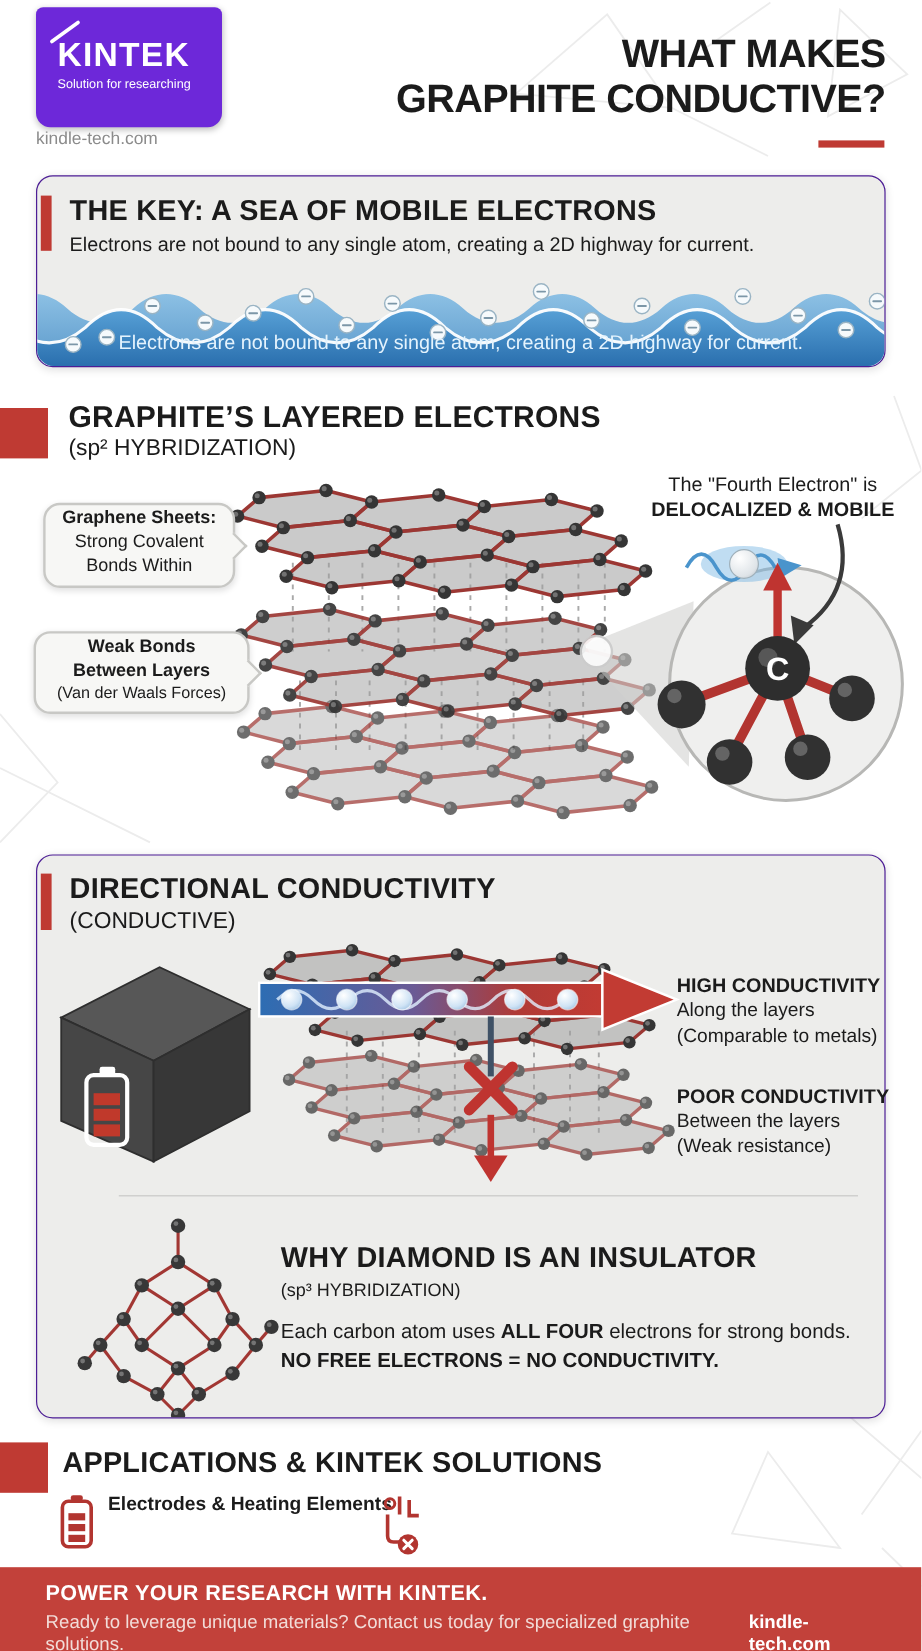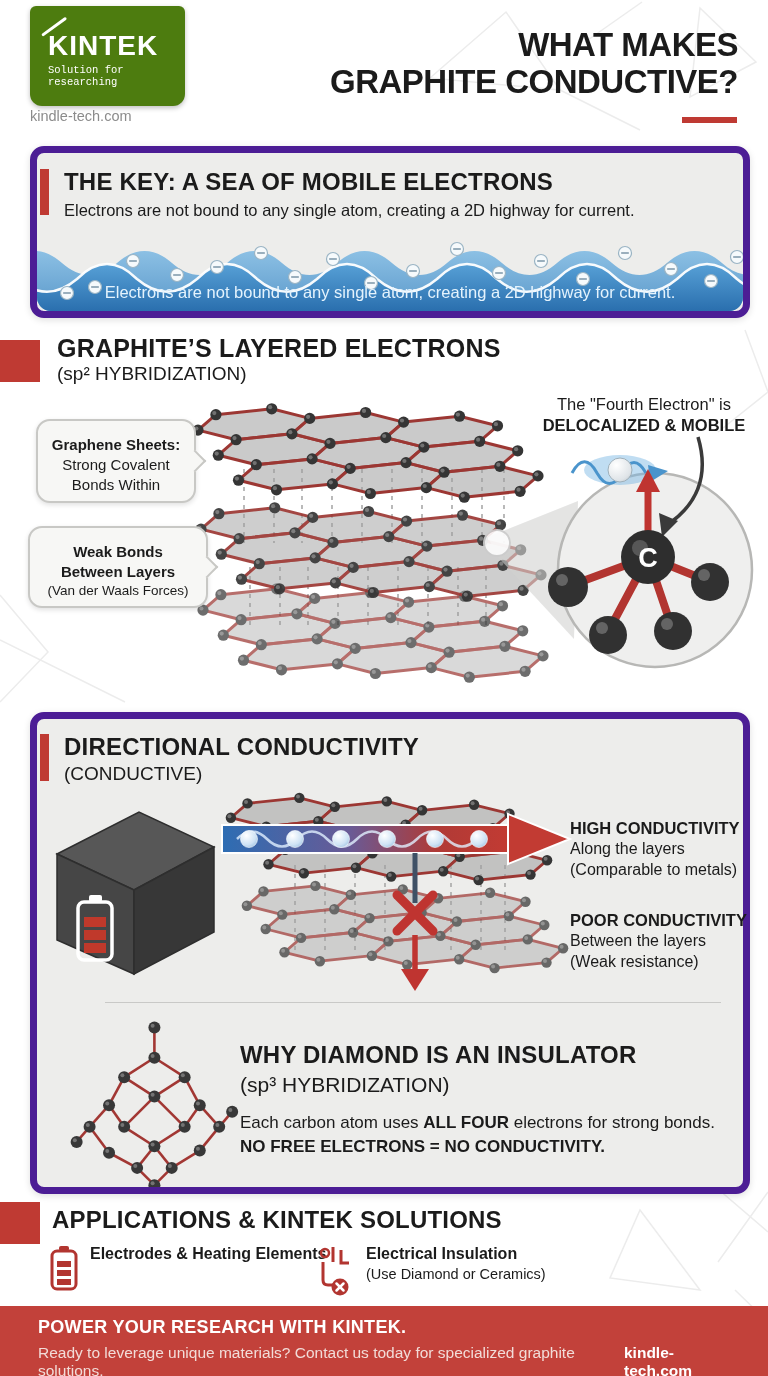--- a/index.html
+++ b/index.html
@@ -2,53 +2,53 @@
 <html><head>
 <meta charset="utf-8">
 <style>
   html,body{margin:0;padding:0;background:#fff;}
   .page{position:relative;width:768px;height:1376px;overflow:hidden;background:#ffffff;
         font-family:"Liberation Sans",sans-serif;color:#1b1b1b;}
   .abs{position:absolute;}
   svg{display:block;}
 
   
-  .logo{left:30px;top:6px;width:155px;height:100px;background:#4d7c0f;
-        border-radius:6px 6px 12px 12px;box-shadow:0 2px 5px rgba(0,0,0,.25);}
+  .logo{left:30px;top:6px;width:155px;height:100px;background:#6d28d9;
+        border-radius:6px 6px 12px 12px;box-shadow:0 2px 5px rgba(0,0,0,.25);text-align:right;}
   .logo-name{position:absolute;left:18px;top:24px;color:#fff;font-size:28px;font-weight:bold;letter-spacing:1px;}
   .logo-slash{position:absolute;left:12px;top:28px;width:30px;height:3px;background:#fff;
               transform:rotate(-36deg);transform-origin:left center;border-radius:2px;}
-  .logo-tag{position:absolute;left:18px;top:58px;color:#fff;font-size:10.5px;font-family:Liberation Mono, monospace;}
+  .logo-tag{position:absolute;left:18px;top:58px;color:#fff;font-size:10.5px;}
   .website{left:30px;top:108px;font-size:14.5px;color:#8b8b8b;}
   .page-title{left:200px;top:26px;width:538px;text-align:right;font-weight:bold;
               font-size:33px;line-height:1.13;letter-spacing:-0.5px;}
   .title-underline{left:682px;top:117px;width:55px;height:6px;background:#bf3a33;}
 
   
-  .card{background:#ededeb;border:7px solid #4c1d95;border-radius:14px;
+  .card{background:#ededeb;border:1px solid #4c1d95;border-radius:14px;
         box-shadow:0 2px 7px rgba(0,0,0,.13);}
   .accent-bar{position:absolute;left:3px;width:9px;background:#bf3a33;}
   .card h2{margin:0;font-size:24px;font-weight:bold;letter-spacing:.2px;}
 
   .key-card{left:30px;top:146px;width:706px;height:158px;}
   .key-card .accent-bar{top:16px;height:46px;}
   .key-title{position:absolute;left:27px;top:15px;}
   .key-sub{position:absolute;left:27px;top:48px;font-size:16.5px;}
   .wave-wrap{position:absolute;left:0;bottom:0;width:706px;height:86px;
              border-radius:0 0 14px 14px;overflow:hidden;}
   .wave-caption{position:absolute;left:0;bottom:9px;width:100%;text-align:center;
                 color:#e4f3fd;font-size:16.5px;}
 
   
   .red-square{background:#bf3a33;}
   .sq-structure{left:0;top:340px;width:40px;height:42px;}
   .structure-title{left:57px;top:334px;font-size:25px;font-weight:bold;letter-spacing:.2px;}
   .structure-sub{left:57px;top:363px;font-size:19px;}
   .callout{position:absolute;background:#f7f7f5;border:2px solid #c8c8c5;border-radius:14px;
-           text-align:center;font-size:15px;line-height:1.32;padding-top:14px;
+           text-align:center;font-size:15px;line-height:1.32;padding-top:1px;
            box-shadow:0 2px 5px rgba(0,0,0,.12);}
   .callout:after{content:"";position:absolute;right:-9px;top:50%;margin-top:-8px;width:14px;height:14px;
            background:#f7f7f5;border-right:2px solid #c8c8c5;border-top:2px solid #c8c8c5;
            transform:rotate(45deg);}
   .co1{left:36px;top:419px;width:156px;height:66px;}
   .co2{left:28px;top:526px;width:176px;height:64px;}
   .co-b{font-weight:bold;}
   .co-small{font-size:13.5px;}
   .fourth-text{left:528px;top:394px;width:232px;text-align:center;font-size:16.5px;line-height:1.3;}
   .fourth-text .b{font-weight:bold;}
@@ -58,21 +58,21 @@
   .cond-card .accent-bar{top:15px;height:47px;}
   .cond-title{position:absolute;left:27px;top:14px;}
   .cond-sub{position:absolute;left:27px;top:44px;font-size:19px;}
   .cond-label{position:absolute;width:185px;font-size:16px;line-height:1.28;}
   .cond-label .t{font-weight:bold;font-size:16.5px;}
   .lab-high{left:533px;top:99px;}
   .lab-poor{left:533px;top:191px;}
   .divider{position:absolute;left:68px;top:283px;width:616px;height:1px;background:#c9c9c7;}
   .diamond-text{position:absolute;left:203px;top:322px;width:490px;}
   .diamond-title{font-size:24px;font-weight:bold;letter-spacing:.2px;}
-  .diamond-sub{font-size:21px;margin-top:4px;}
+  .diamond-sub{font-size:15px;margin-top:4px;}
   .diamond-body{font-size:17px;line-height:1.42;margin-top:14px;}
   .diamond-body .b{font-weight:bold;}
 
   
   .sq-apps{left:0;top:1202px;width:40px;height:42px;}
   .apps-title{left:52px;top:1206px;font-size:24px;font-weight:bold;letter-spacing:.2px;}
   .app-item{position:absolute;top:1244px;display:flex;gap:10px;align-items:flex-start;}
   .app-1{left:48px;} .app-2{left:316px;} .app-3{left:550px;}
   .app-text{font-size:14.5px;line-height:1.3;}
   .app-text .t{font-weight:bold;font-size:16px;}
@@ -795,24 +795,20 @@
   <div class="app-item app-2">
     <svg width="40" height="52" viewBox="0 0 40 52">
       <circle cx="9" cy="9" r="4" fill="none" stroke="#b23530" stroke-width="2.5"></circle>
       <line x1="17" y1="3" x2="17" y2="18" stroke="#b23530" stroke-width="3"></line>
       <path d="M25,6 v13 h8" fill="none" stroke="#b23530" stroke-width="3"></path>
       <path d="M7,18 v18 q0,5 5,5 h10" fill="none" stroke="#b23530" stroke-width="3"></path>
       <circle cx="24" cy="43" r="8.5" fill="#b23530"></circle>
       <line x1="20.5" y1="39.5" x2="27.5" y2="46.5" stroke="#ffffff" stroke-width="2.5" stroke-linecap="round"></line>
       <line x1="27.5" y1="39.5" x2="20.5" y2="46.5" stroke="#ffffff" stroke-width="2.5" stroke-linecap="round"></line>
     </svg>
-    <div class="app-text">
-      <div class="t">Electrical Insulation</div>
-      <div>(Use Diamond or Ceramics)</div>
-    </div>
   </div>
 
 
   <footer class="abs footer">
     <div class="footer-title">POWER YOUR RESEARCH WITH KINTEK.</div>
     <div class="footer-row">
       <span class="footer-text">Ready to leverage unique materials? Contact us today for specialized graphite solutions.</span>
       <span class="footer-link">kindle-tech.com</span>
     </div>
   </footer>

